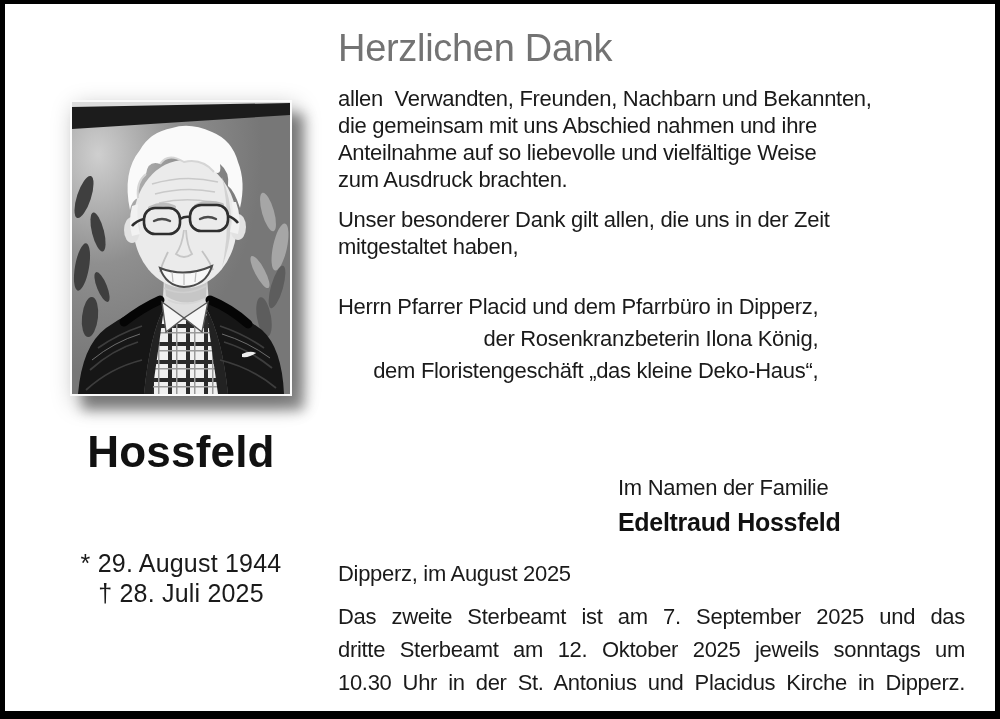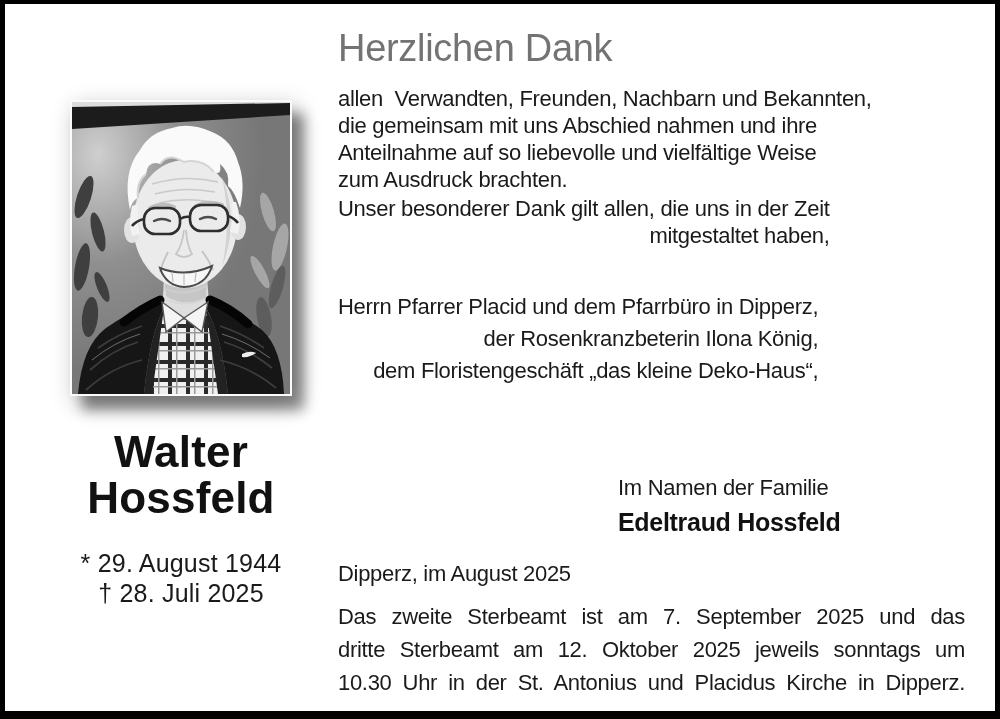--- a/index.html
+++ b/index.html
@@ -10,21 +10,21 @@
          box-shadow:12px 14px 12px rgba(0,0,0,0.42), 5px 7px 22px rgba(0,0,0,0.28);background:#888;}
   .photo svg{display:block;width:100%;height:100%;}
   .name{position:absolute;left:0;top:425px;width:352px;text-align:center;font-weight:bold;
         font-size:44px;line-height:46px;letter-spacing:0.2px;color:#111;}
   .dates{position:absolute;left:0;top:544px;width:352px;text-align:center;font-size:25px;line-height:30px;letter-spacing:0.2px;}
   
   .rcol{position:absolute;left:333px;top:0;width:627px;}
   .title{position:absolute;left:0;top:22px;font-size:38px;line-height:44px;font-weight:normal;letter-spacing:-0.3px;color:#737373;margin:0;}
   .para{position:absolute;left:0;font-size:22px;line-height:27px;letter-spacing:-0.3px;}
   .p1{top:81px;}
-  .p2{top:191px;text-align:right;}
+  .p2{top:202px;}
   .tlist{position:absolute;left:0;top:287px;font-size:22px;letter-spacing:-0.3px;}
   .tlist .line{line-height:32px;text-align:right;}
   .line{white-space:pre;}
   .signature{position:absolute;left:0;top:470px;width:627px;padding-left:280px;box-sizing:border-box;font-size:22px;line-height:27px;letter-spacing:-0.3px;}
   .signature .fam-name{font-size:25px;line-height:30px;font-weight:bold;margin-top:6px;color:#111;}
   .place-date{position:absolute;left:0;top:556px;font-size:22px;letter-spacing:-0.3px;line-height:27px;}
   .closing{position:absolute;left:0;top:596px;width:627px;font-size:22px;letter-spacing:-0.3px;}
   .closing .jline{line-height:33px;text-align:justify;text-align-last:justify;white-space:normal;}
 </style>
 </head>
@@ -150,21 +150,20 @@
         <path d="M170,252 q8,-4 14,-1 q-7,5 -14,4 Z" fill="#efefef"></path>
 
         <path d="M92,206 L112,218 L134,206 L146,292 L80,292 Z" fill="url(#plaid)"></path>
 
         <path d="M90,200 L112,216 L94,230 Z" fill="#f5f5f5" stroke="#555" stroke-width="1.4"></path>
         <path d="M136,200 L112,216 L130,230 Z" fill="#f5f5f5" stroke="#555" stroke-width="1.4"></path>
       </svg>
     </div>
 
     <div class="name">
-      <div>Walter</div>
       <div>Hossfeld</div>
     </div>
 
     <div class="dates">
       <div>* 29. August 1944</div>
       <div>† 28. Juli 2025</div>
     </div>
 
     <div class="rcol">
       <h1 class="title">Herzlichen Dank</h1>

